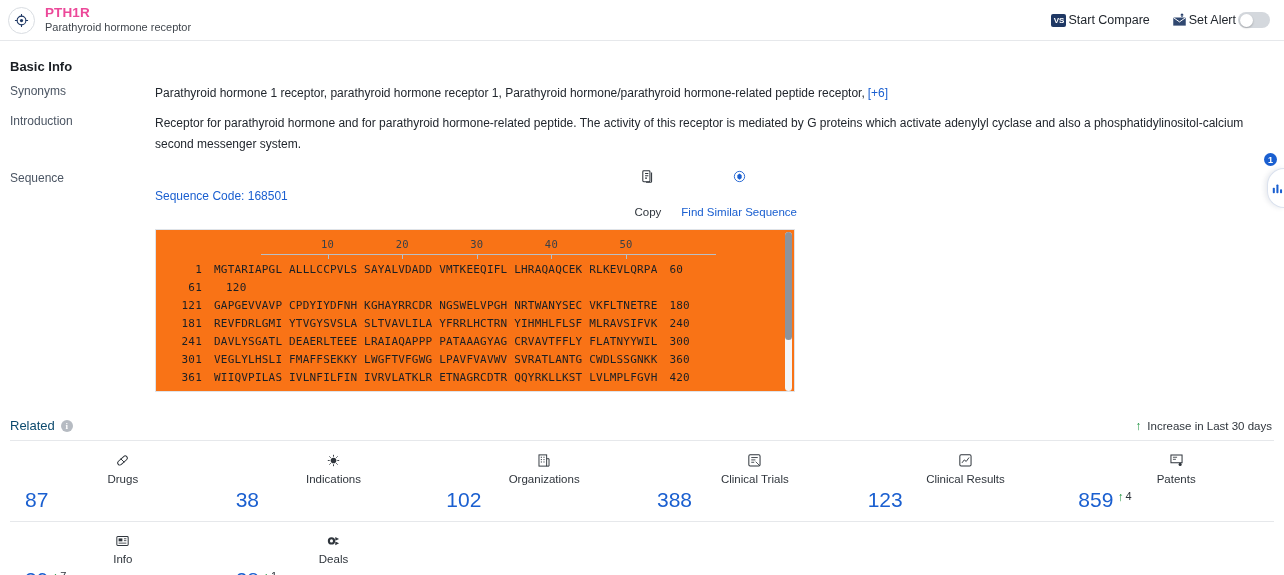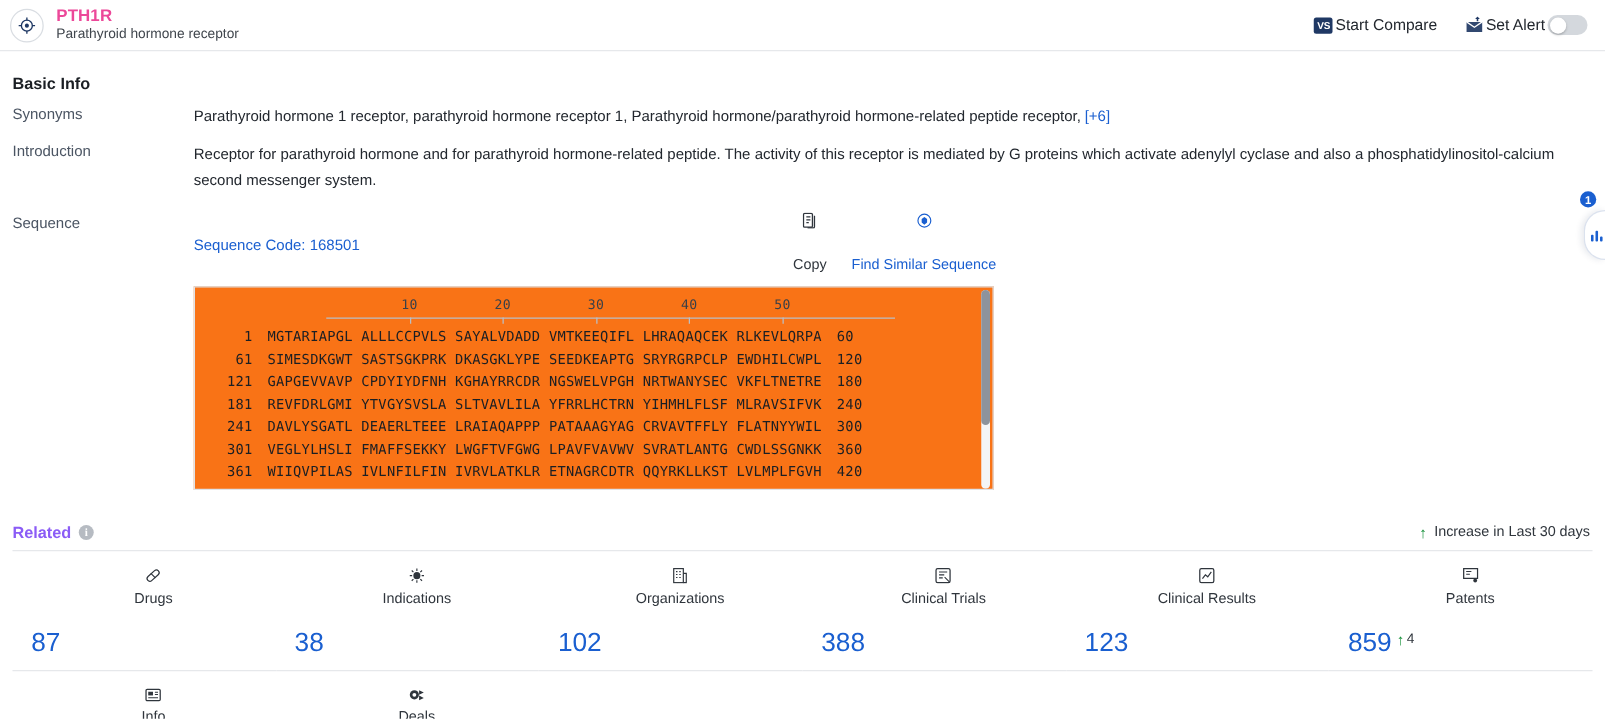--- a/index.html
+++ b/index.html
@@ -244,22 +244,22 @@
 
   
   .related-head {
     display: flex;
     align-items: center;
     margin: 26px 0 0 10px;
     padding-right: 12px;
   }
   .related-title {
     font-size: 13px;
-    font-weight: bold;
-    color: #8b5cf6;
+    font-weight: normal;
+    color: #0c4a6e;
   }
   .info-dot {
     width: 12px;
     height: 12px;
     border-radius: 50%;
     background: #b6bbc2;
     color: #fff;
     font-size: 9px;
     font-weight: bold;
     display: flex;
@@ -298,21 +298,21 @@
   .rel-cell.empty { border-bottom: none; cursor: default; }
   .rel-top {
     display: flex;
     align-items: center;
     gap: 6px;
     font-size: 11.5px;
     color: #2f353c;
     flex-direction: column;
   }
   .rel-val {
-    margin-top: 17px;
+    margin-top: 2px;
     font-size: 21px;
     color: #1a5fd0;
     display: flex;
     align-items: flex-start;
     gap: 4px;
     line-height: 1.25;
   }
   .rel-delta {
     font-size: 11px;
     color: #2f353c;
@@ -453,21 +453,21 @@
           <div class="tick" style="left: 215.8px;"></div>
           <div class="tick-label" style="left: 215.8px;">30</div>
           <div class="tick" style="left: 290.4px;"></div>
           <div class="tick-label" style="left: 290.4px;">40</div>
           <div class="tick" style="left: 365px;"></div>
           <div class="tick-label" style="left: 365px;">50</div>
         </div>
     </div>
     <div id="seq-rows">
         <div class="seq-line"><span class="seq-num-l">1</span><span class="seq-chunks">MGTARIAPGL ALLLCCPVLS SAYALVDADD VMTKEEQIFL LHRAQAQCEK RLKEVLQRPA</span><span class="seq-num-r">60</span></div>
-        <div class="seq-line"><span class="seq-num-l">61</span><span class="seq-chunks">SIMESDKGWT SASTSGKPRK DKASGKLYPE SEEDKEAPTG SRYRGRPCLP EWDHILCWPL</span><span class="seq-num-r">120</span></div>
+        <div class="seq-line"><span class="seq-num-l">61</span><span class="seq-num-r">120</span></div>
         <div class="seq-line"><span class="seq-num-l">121</span><span class="seq-chunks">GAPGEVVAVP CPDYIYDFNH KGHAYRRCDR NGSWELVPGH NRTWANYSEC VKFLTNETRE</span><span class="seq-num-r">180</span></div>
         <div class="seq-line"><span class="seq-num-l">181</span><span class="seq-chunks">REVFDRLGMI YTVGYSVSLA SLTVAVLILA YFRRLHCTRN YIHMHLFLSF MLRAVSIFVK</span><span class="seq-num-r">240</span></div>
         <div class="seq-line"><span class="seq-num-l">241</span><span class="seq-chunks">DAVLYSGATL DEAERLTEEE LRAIAQAPPP PATAAAGYAG CRVAVTFFLY FLATNYYWIL</span><span class="seq-num-r">300</span></div>
         <div class="seq-line"><span class="seq-num-l">301</span><span class="seq-chunks">VEGLYLHSLI FMAFFSEKKY LWGFTVFGWG LPAVFVAVWV SVRATLANTG CWDLSSGNKK</span><span class="seq-num-r">360</span></div>
         <div class="seq-line"><span class="seq-num-l">361</span><span class="seq-chunks">WIIQVPILAS IVLNFILFIN IVRVLATKLR ETNAGRCDTR QQYRKLLKST LVLMPLFGVH</span><span class="seq-num-r">420</span></div>
       </div>
   </div>
   <div class="seq-scroll">
     <div class="seq-thumb"></div>
   </div>

